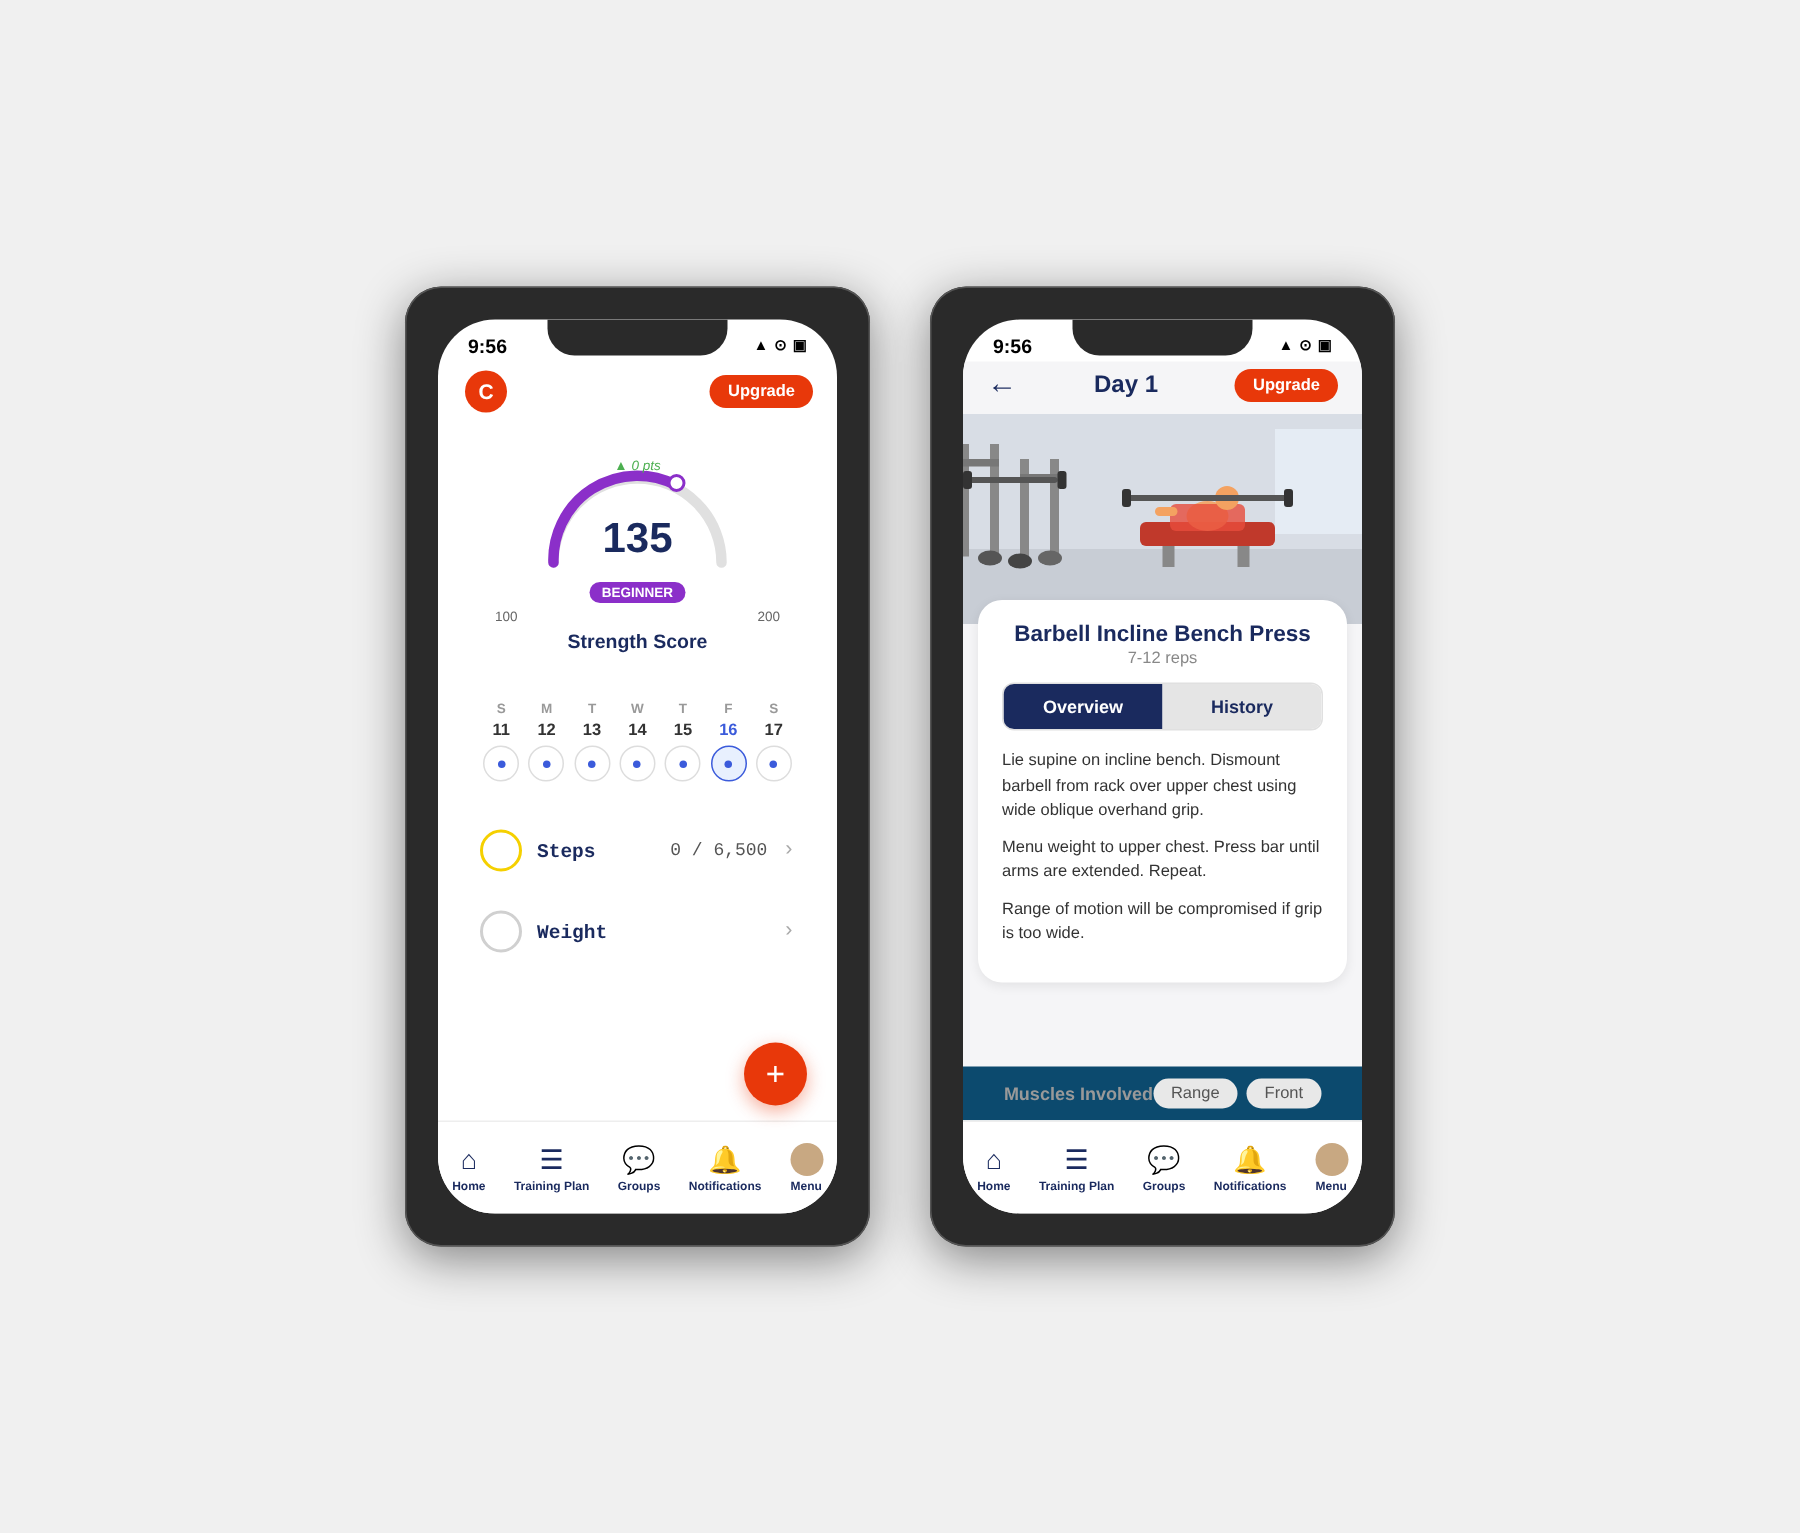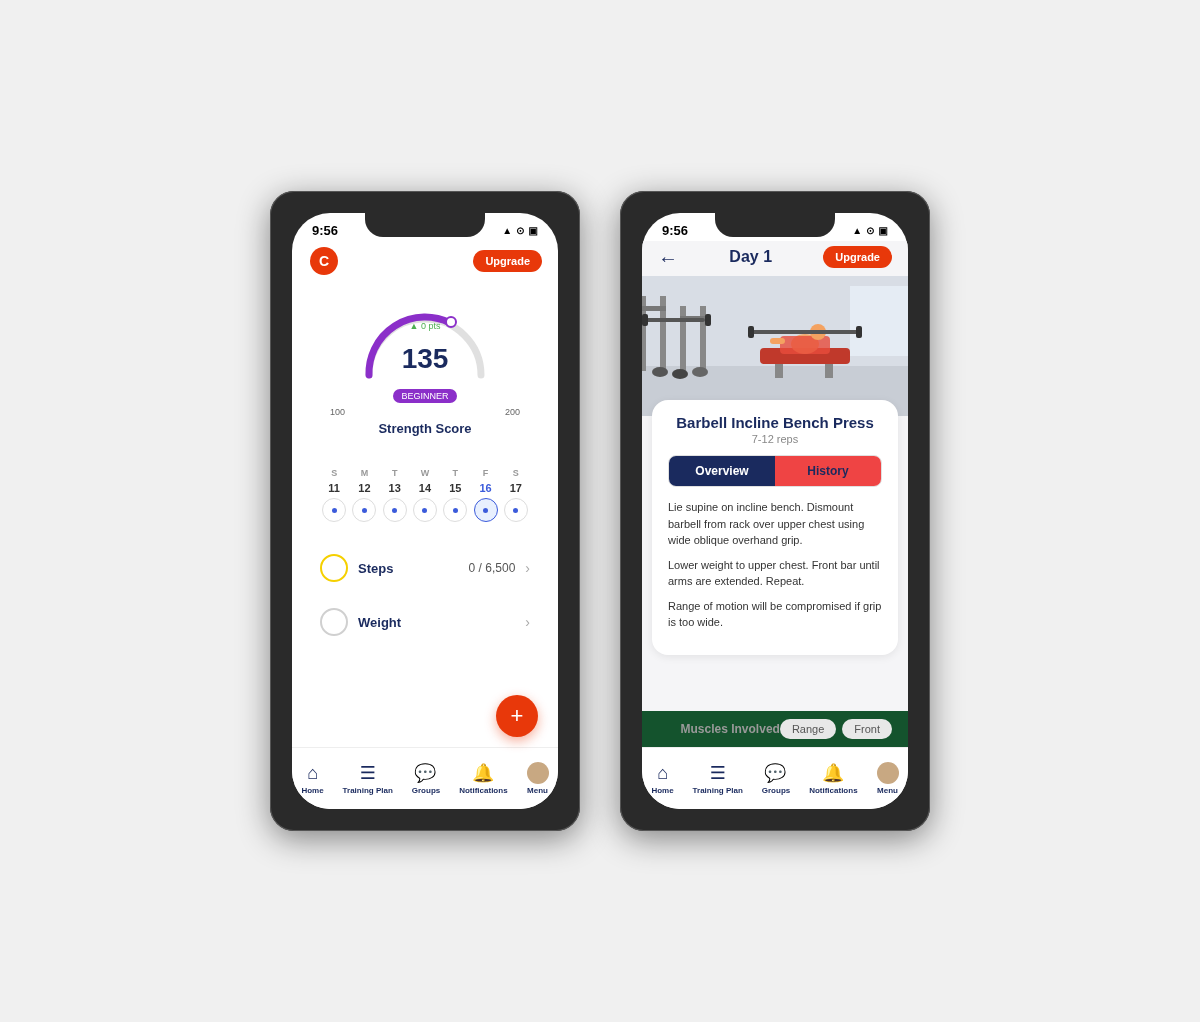--- a/index.html
+++ b/index.html
@@ -116,42 +116,43 @@
     }
     .gauge-container {
       position: relative;
       width: 140px;
       margin: 0 auto 4px;
       height: 80px;
     }
     .gauge-svg { width: 140px; height: 80px; }
     .gauge-points {
       position: absolute;
-      top: 20px;
+      top: 4px;
       left: 50%;
       transform: translateX(-50%);
       font-size: 9px;
       color: #4caf50;
       white-space: nowrap;
+      font-style: italic;
     }
     .gauge-number {
       position: absolute;
       bottom: 6px;
       left: 50%;
       transform: translateX(-50%);
       font-size: 28px;
       font-weight: 900;
       color: #1a2a5e;
       white-space: nowrap;
     }
     .beginner-badge {
       background: #8b2fc9;
       color: #fff;
       font-size: 9px;
-      font-weight: 400;
+      font-weight: 700;
       padding: 2px 8px;
       border-radius: 10px;
       display: inline-block;
       margin-bottom: 2px;
     }
     .gauge-labels {
       display: flex;
       justify-content: space-between;
       padding: 0 10px;
       font-size: 9px;
@@ -216,20 +217,21 @@
     .steps-row, .weight-row {
       background: #fff;
       border-radius: 12px;
       margin: 0 14px 6px;
       padding: 10px 14px;
       display: flex;
       align-items: center;
       gap: 10px;
       position: relative;
       z-index: 2;
+      font-family: Liberation Mono, monospace;
     }
     .steps-icon {
       width: 28px; height: 28px;
       border-radius: 50%;
       border: 2px solid #f5d000;
       flex-shrink: 0;
     }
     .weight-icon {
       width: 28px; height: 28px;
       border-radius: 50%;
@@ -359,38 +361,38 @@
     }
     .tab {
       flex: 1;
       padding: 8px;
       text-align: center;
       font-size: 12px;
       font-weight: 700;
       cursor: pointer;
     }
     .tab.active { background: #1a2a5e; color: #fff; }
-    .tab.inactive { background: #ef4444; color: #1a2a5e; }
+    .tab.inactive { background: #e5e5e5; color: #1a2a5e; }
 
     
     .exercise-desc {
       font-size: 11px;
       color: #333;
       line-height: 1.5;
       margin-bottom: 10px;
     }
     .exercise-desc p { margin-bottom: 8px; }
 
     
     .muscles-section {
       display: flex;
       align-items: center;
-      justify-content: flex-end;
+      justify-content: center;
       padding: 8px 16px;
-      background: #14532d;
+      background: #0c4a6e;
       margin-top: auto;
       flex-shrink: 0;
     }
     .muscles-label { font-size: 12px; color: #999; font-weight: 600; }
     .muscles-btns { display: flex; gap: 6px; }
     .muscle-btn {
       background: #e8e8e8;
       border: none;
       border-radius: 16px;
       padding: 4px 12px;
@@ -600,21 +602,21 @@
           <div class="exercise-name">Barbell Incline Bench Press</div>
           <div class="exercise-reps">7-12 reps</div>
 
           <div class="tabs">
             <div class="tab active">Overview</div>
             <div class="tab inactive">History</div>
           </div>
 
           <div class="exercise-desc">
             <p>Lie supine on incline bench. Dismount barbell from rack over upper chest using wide oblique overhand grip.</p>
-            <p>Lower weight to upper chest. Front bar until arms are extended. Repeat.</p>
+            <p>Menu weight to upper chest. Press bar until arms are extended. Repeat.</p>
             <p>Range of motion will be compromised if grip is too wide.</p>
           </div>
         </div>
 
         <div class="muscles-section">
           <span class="muscles-label">Muscles Involved</span>
           <div class="muscles-btns">
             <button class="muscle-btn">Range</button>
             <button class="muscle-btn">Front</button>
           </div>

